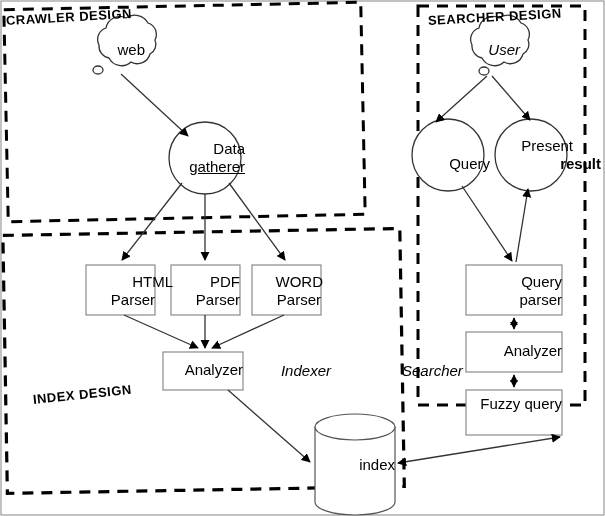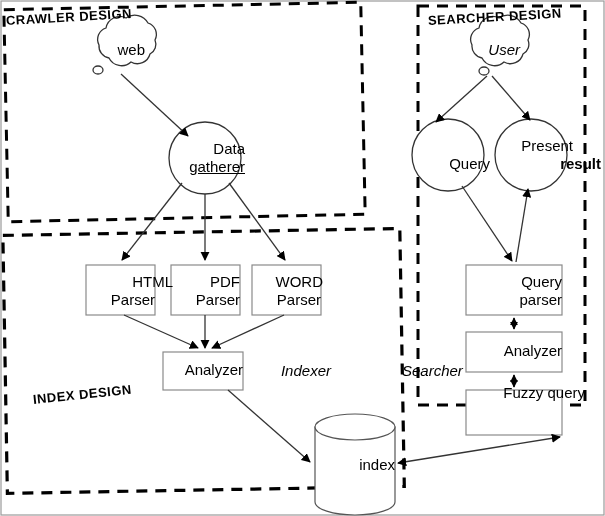--- a/index.html
+++ b/index.html
@@ -137,20 +137,20 @@
   <div class="lbl node-text" style="left:250px;top:274px;width:73px;">WORD</div>
   <div class="lbl node-text" style="left:252px;top:292px;width:69px;">Parser</div>
 
   <div class="lbl node-text" style="left:163px;top:362px;width:80px;">Analyzer</div>
 
   <div class="lbl node-text" style="left:466px;top:274px;width:96px;">Query</div>
   <div class="lbl node-text" style="left:466px;top:292px;width:96px;">parser</div>
 
   <div class="lbl node-text" style="left:466px;top:343px;width:96px;">Analyzer</div>
 
-  <div class="lbl node-text" style="left:466px;top:385px;width:96px;margin-left:23px;">Fuzzy query</div>
+  <div class="lbl node-text" style="left:466px;top:396px;width:96px;">Fuzzy query</div>
 
   <div class="lbl node-text" style="left:315px;top:457px;width:80px;">index</div>
 
   <div class="lbl italic-lbl" style="left:250px;top:363px;width:70px;text-align:right;margin-left:11px;">Indexer</div>
   <div class="lbl italic-lbl" style="left:358px;top:363px;width:75px;text-align:left;margin-left:44px;">Searcher</div>
 
 </div>
 
 </body></html>

